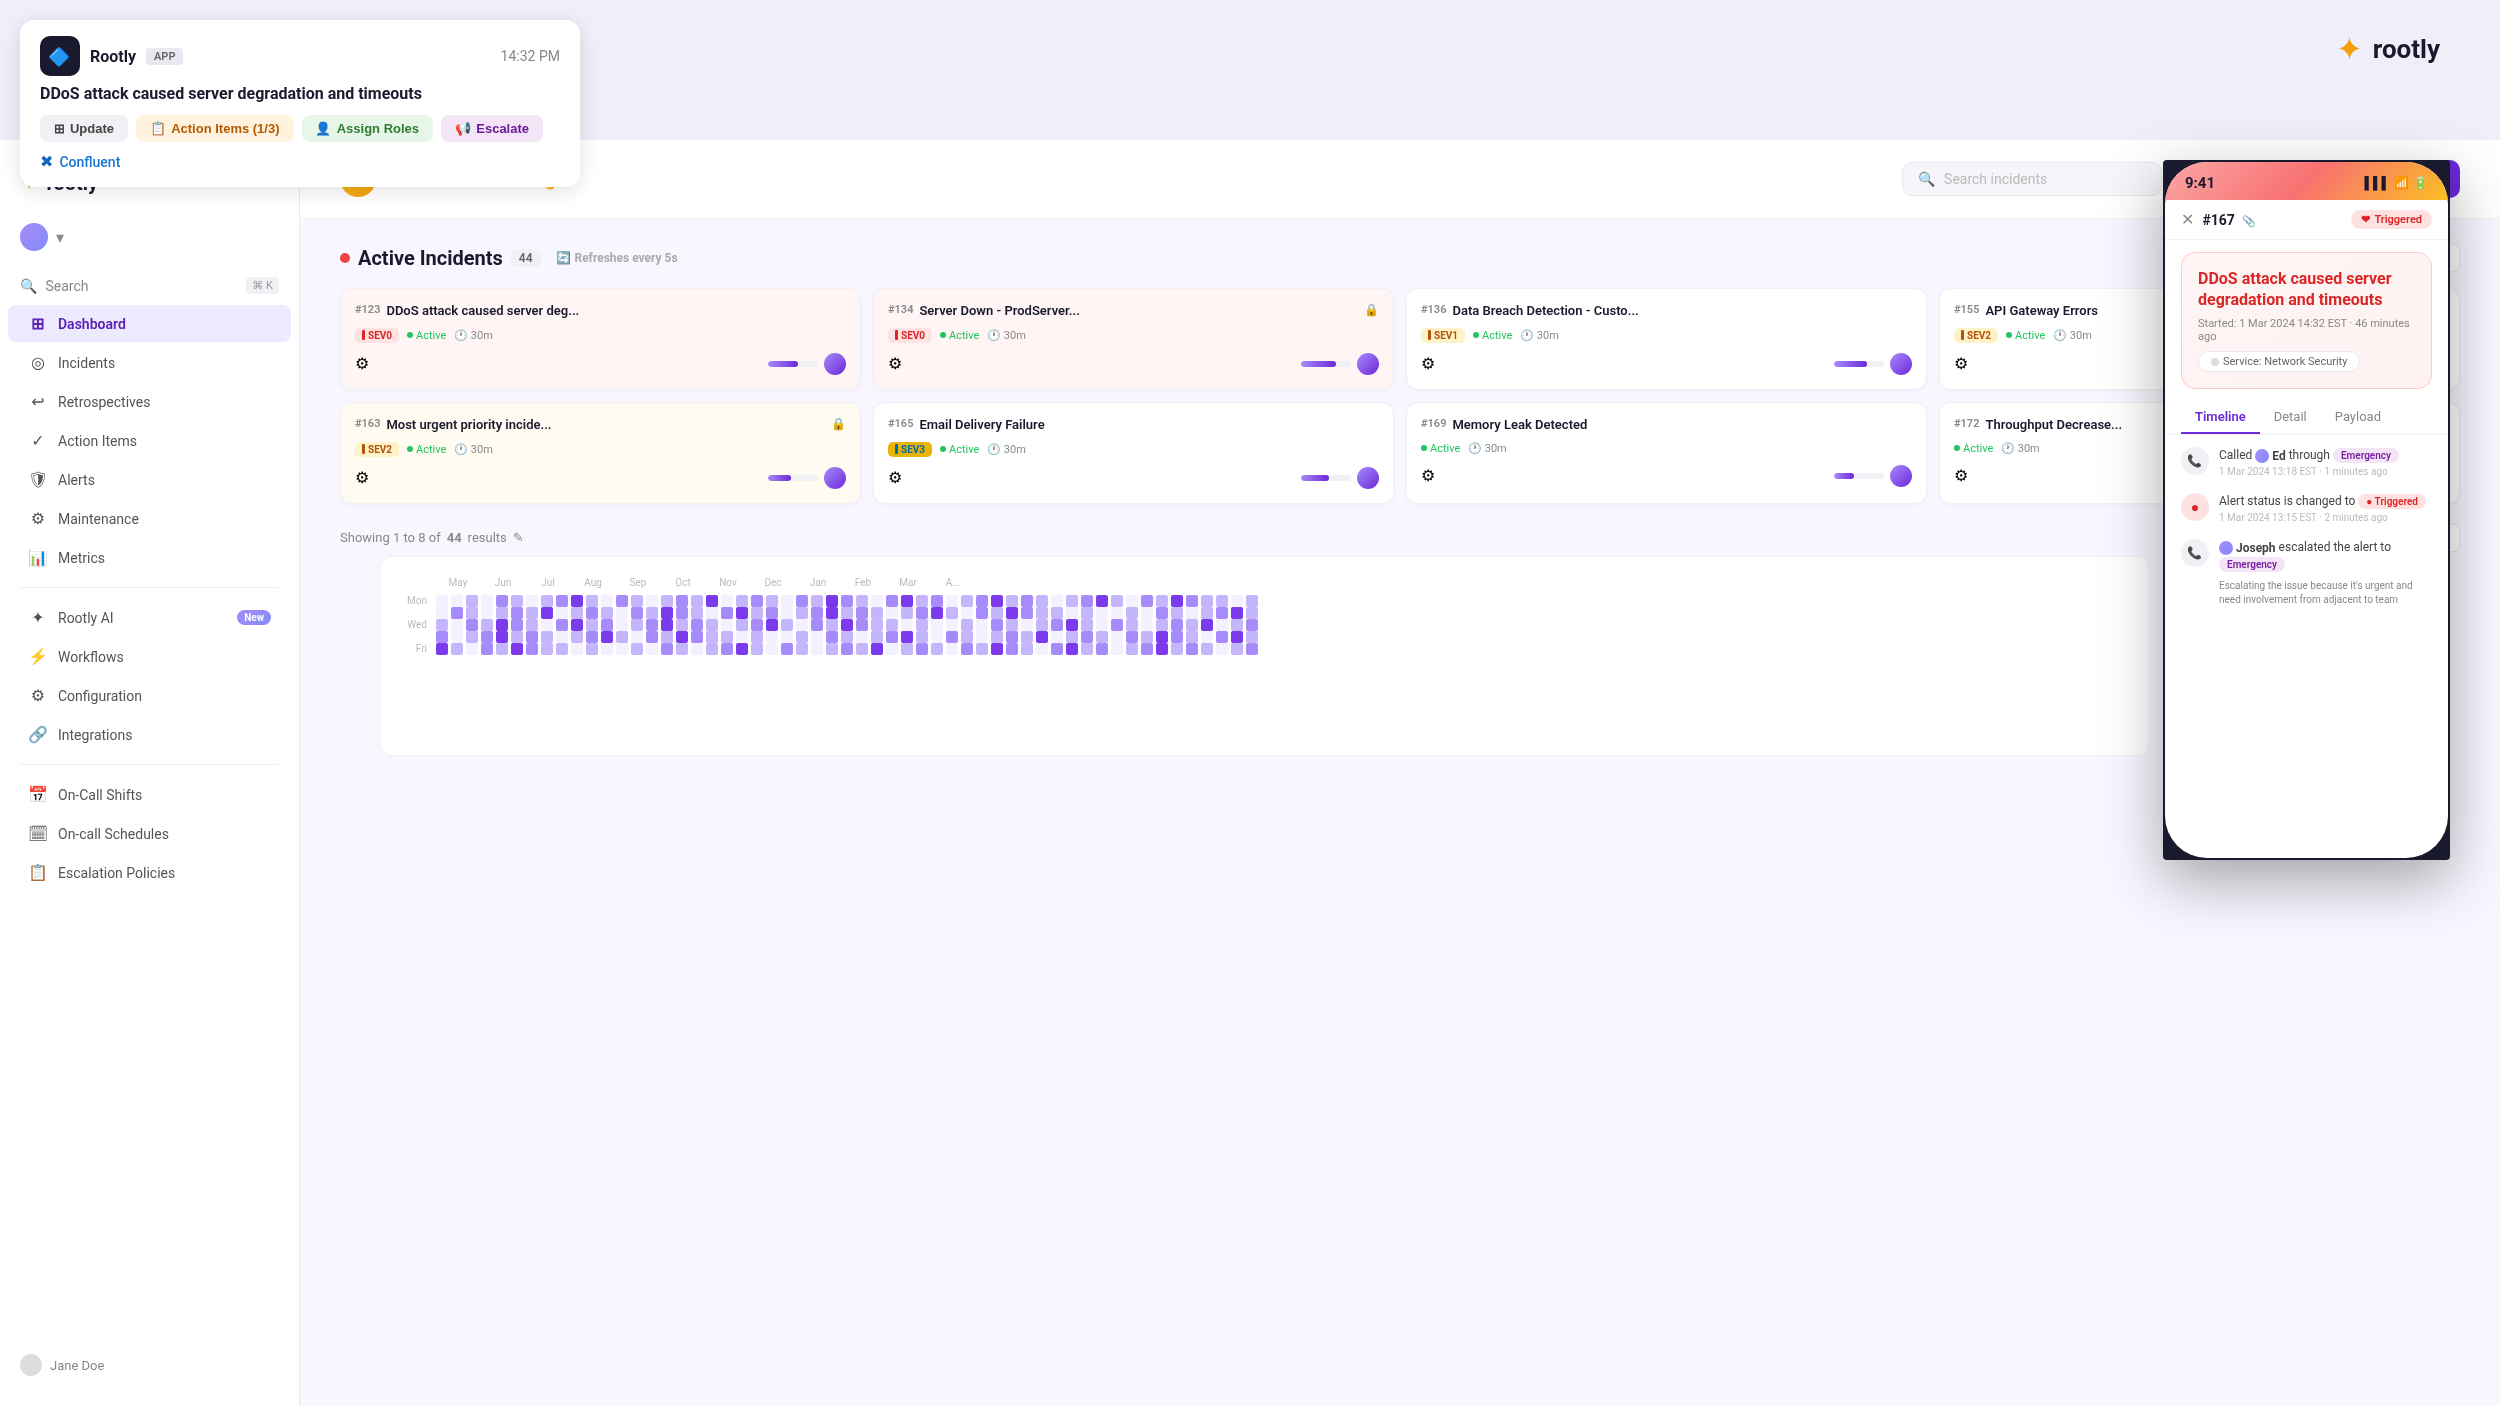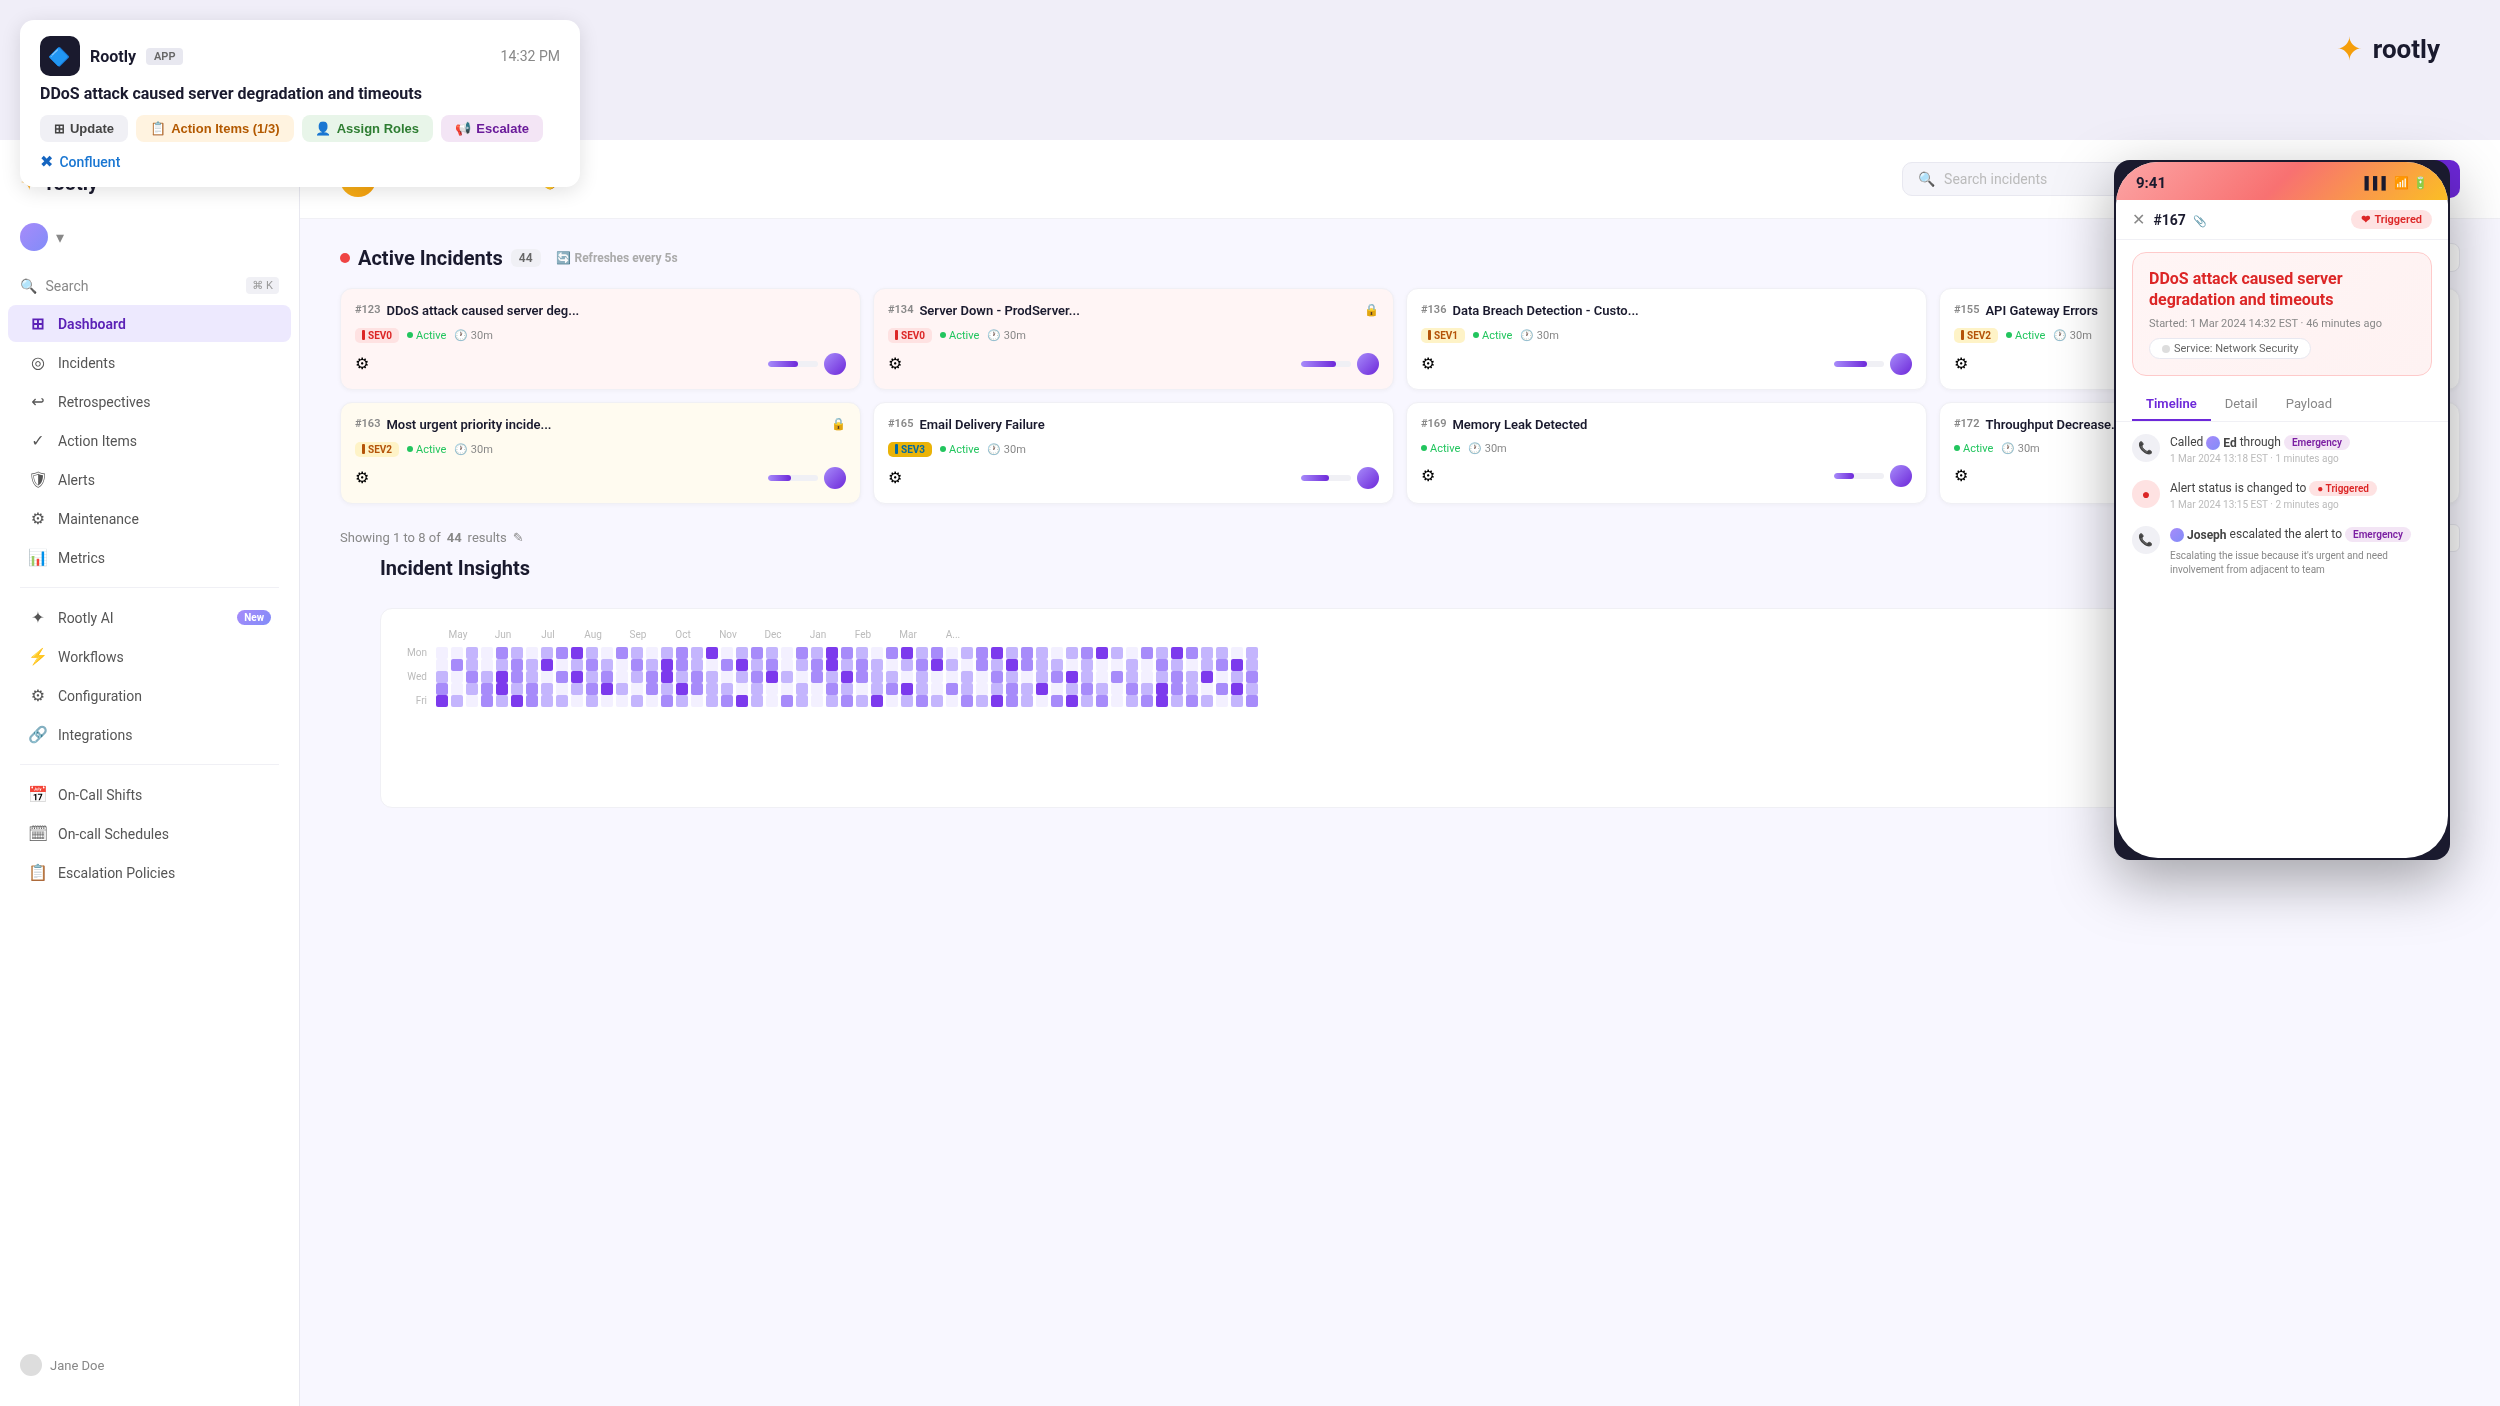--- a/index.html
+++ b/index.html
@@ -492,24 +492,24 @@
     .trend-label { font-size: 12px; color: #888; }
     .trend-change { font-size: 12px; margin-left: 8px; }
     .trend-up { color: #22c55e; }
     .trend-down { color: #ef4444; }
 
     
     .phone-mockup {
       position: absolute;
       right: 50px;
       top: 160px;
-      width: 336px;
+      width: 287px;
       height: 700px;
       background: #1a1a2e;
-      border-radius: 16px;
+      border-radius: 4px;
       box-shadow: 0 20px 60px rgba(0,0,0,0.35);
       overflow: hidden;
       z-index: 50;
     }
     .phone-screen {
       position: absolute;
       top: 2px;
       left: 2px;
       right: 2px;
       bottom: 2px;
@@ -1013,24 +1013,20 @@
         <div class="pagination-controls">
           <button class="page-btn page-btn-nav">« Prev</button>
           <button class="page-btn active">1</button>
           <button class="page-btn">2</button>
           <button class="page-btn">3</button>
           <button class="page-btn">4</button>
         </div>
       </div>
 
       <div class="insights-section">
-        <div style="display:flex; align-items:center; justify-content:space-between; margin-bottom:12px;">
-          <h2 class="insights-title">Incident Insights</h2>
-          <button class="filter-btn">All Incidents</button>
-        </div>
         <div class="insights-content">
           <div class="activities-chart">
 
             <div class="heatmap">
               <div class="heatmap-months">
                 <span class="heatmap-month-label">May</span>
                 <span class="heatmap-month-label">Jun</span>
                 <span class="heatmap-month-label">Jul</span>
                 <span class="heatmap-month-label">Aug</span>
                 <span class="heatmap-month-label">Sep</span>

